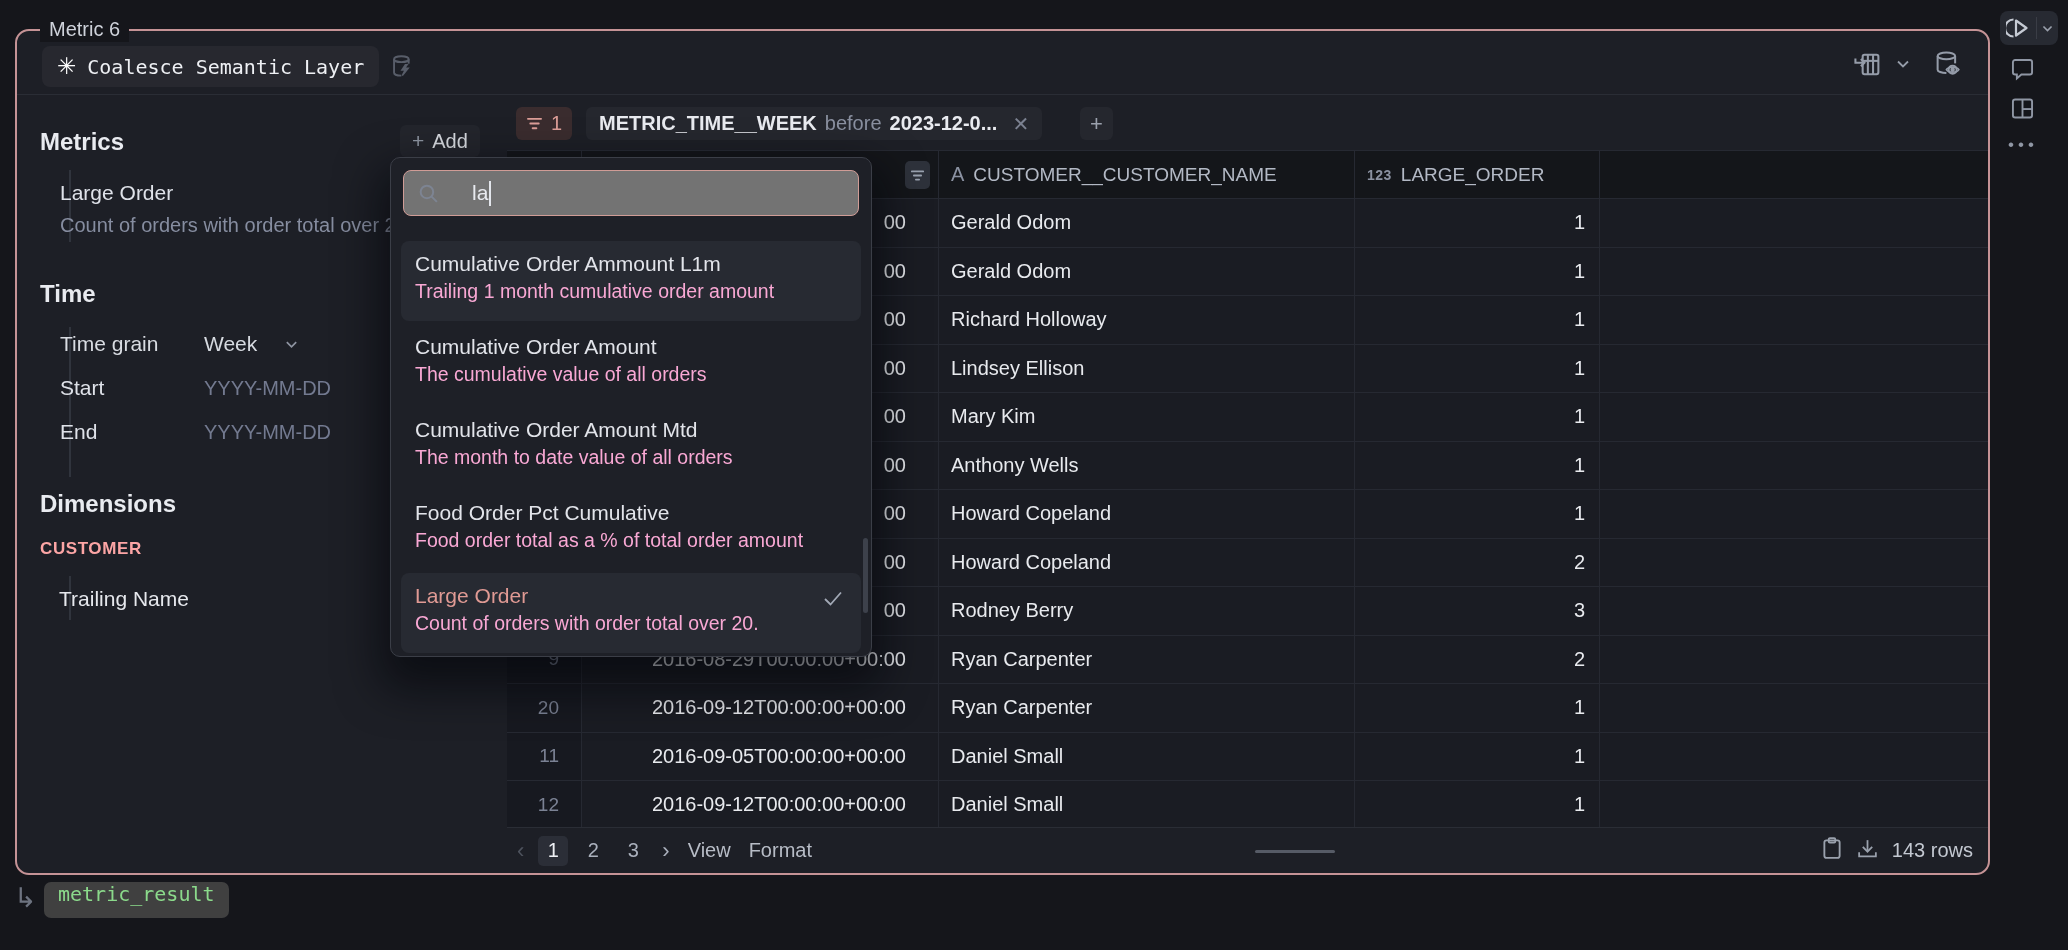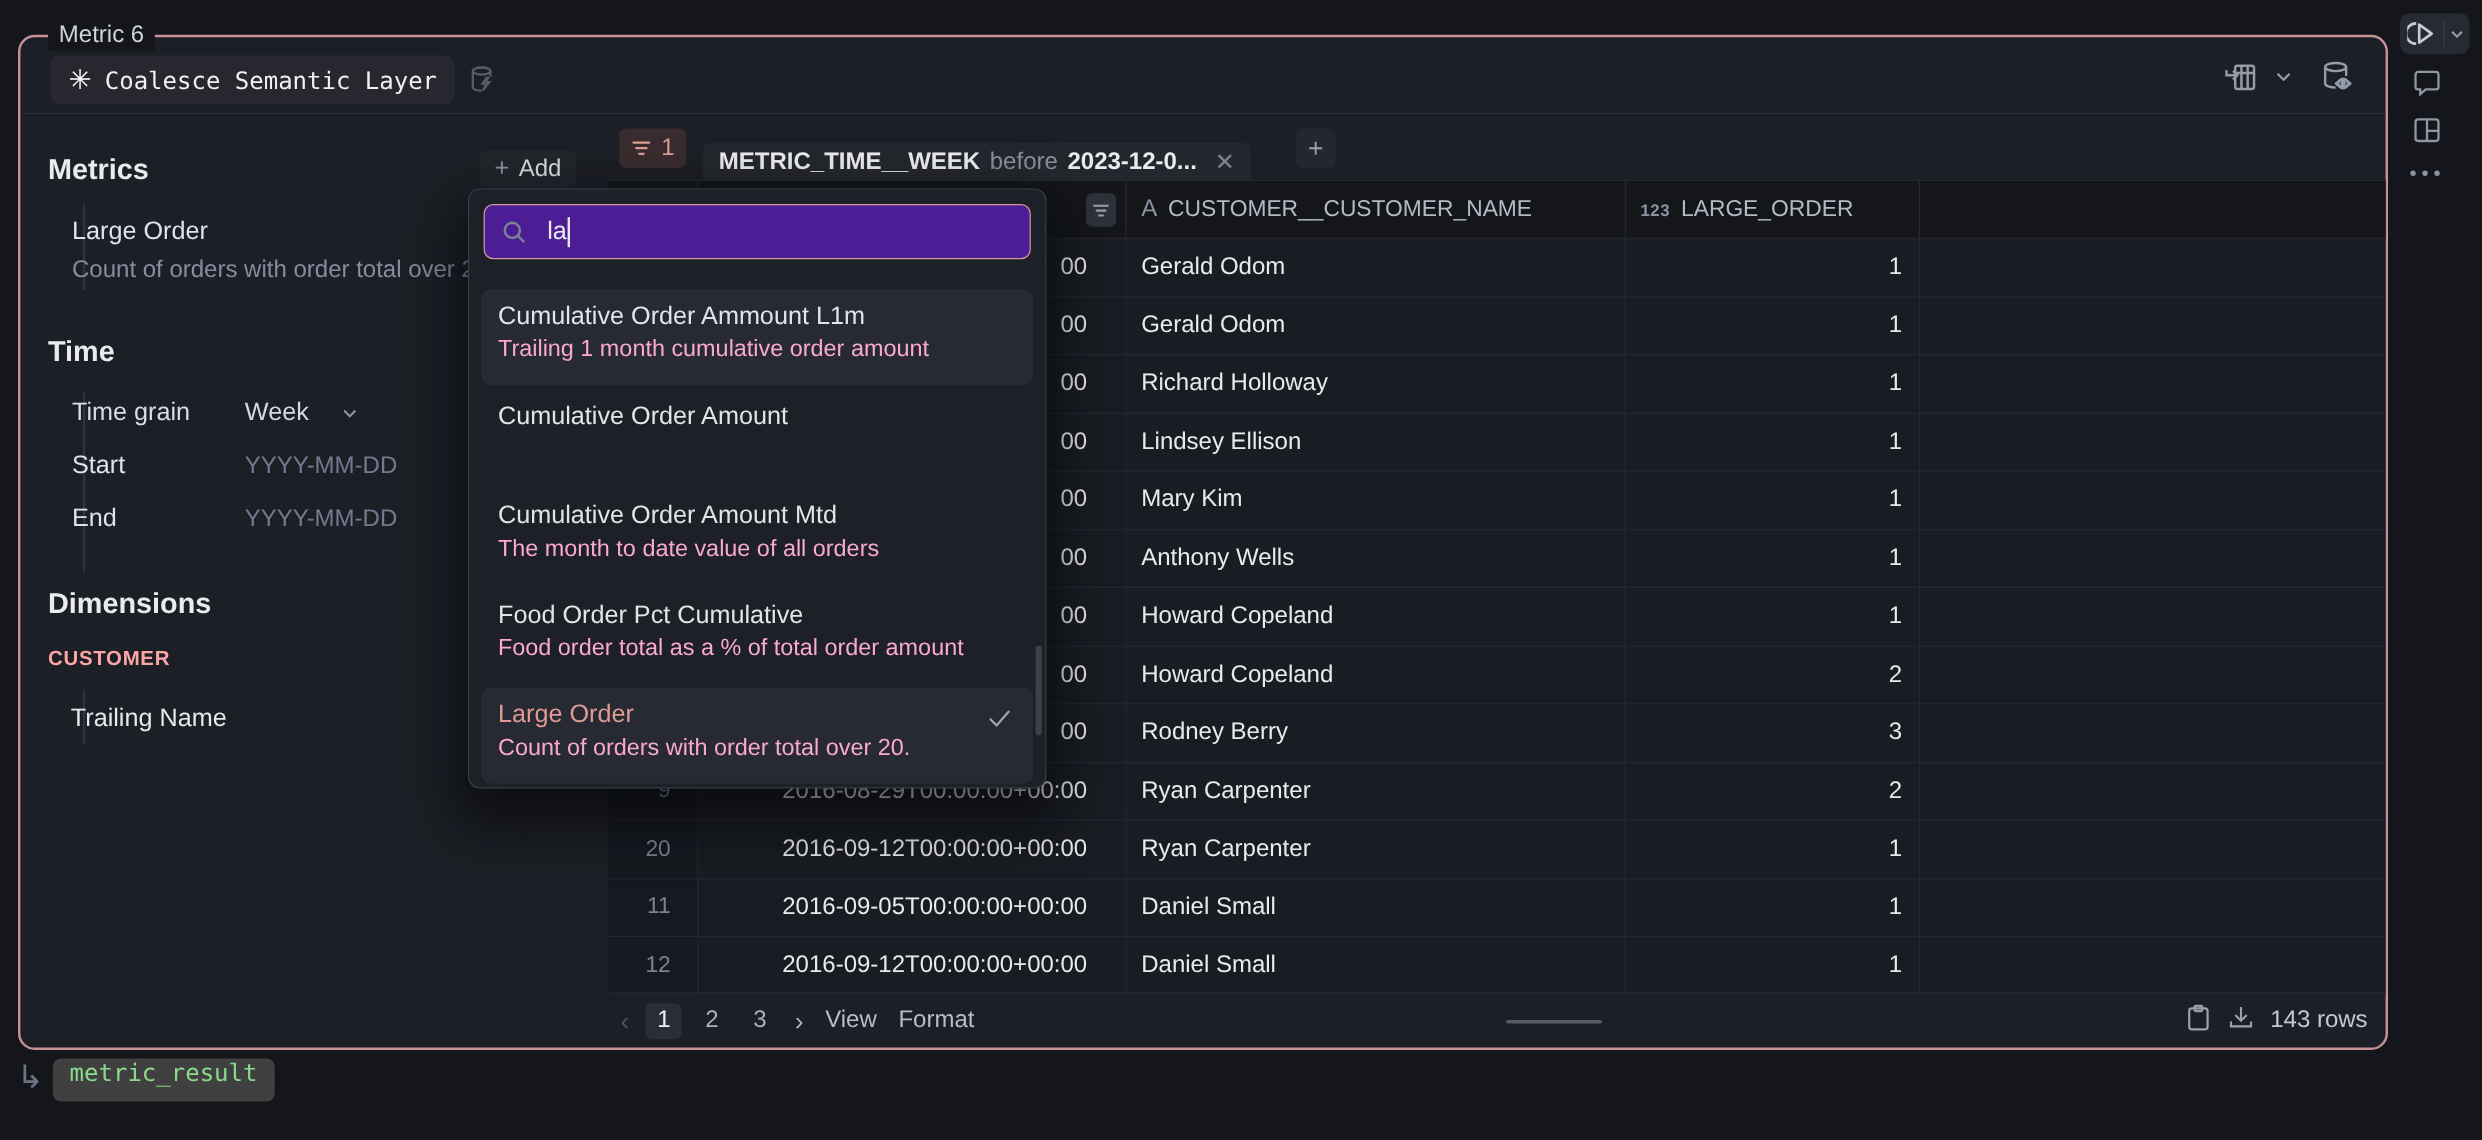--- a/index.html
+++ b/index.html
@@ -31,21 +31,21 @@
   .grain-val svg { color:#8e94a1; }
   .dim-group { position:absolute; left:23px; font-size:17px; font-weight:700; letter-spacing:.6px; color:#fca5a5; }
 
   .add-btn { position:absolute; left:383px; top:94px; height:32px; display:flex; align-items:center; gap:8px;
              padding:0 12px; background:#23252c; border-radius:6px; font-size:20px; color:#d7dae0; cursor:pointer; }
   .add-btn .plus { color:#8e95a2; font-size:21px; }
 
   
   .filter-badge { position:absolute; left:499px; top:76px; height:33px; display:flex; align-items:center; gap:8px;
                   padding:0 10px; background:#3a2c2e; border-radius:6px; color:#dc9d97; font-size:20px; }
-  .filter-chip { position:absolute; left:569px; top:88px; height:33px; display:flex; align-items:center; gap:8px;
+  .filter-chip { position:absolute; left:569px; top:76px; height:33px; display:flex; align-items:center; gap:8px;
                  padding:0 13px; background:#25272e; border-radius:6px; font-size:20px; white-space:nowrap; }
   .filter-chip b { color:#e9ebf0; font-weight:700; }
   .filter-chip .op { color:#8a90a0; }
   .filter-chip .x { color:#7b8190; font-size:20px; margin-left:7px; cursor:pointer; }
   .plus-btn { position:absolute; left:1063px; top:76px; width:33px; height:33px; background:#25272e; border-radius:6px;
               color:#9aa0ac; font-size:22px; display:flex; align-items:center; justify-content:center; cursor:pointer; }
 
   
   .tbl { position:absolute; left:490px; top:119px; right:0; bottom:45px; background:#1a1c23;
          border-top:1px solid #262932; border-bottom:1px solid #2a2d35; overflow:hidden; }
@@ -77,22 +77,22 @@
   .page.active { background:#2b2e37; color:#eef0f4; }
   .link { margin-left:18px; cursor:pointer; color:#b7bcc6; }
   .hthumb { position:absolute; left:748px; top:22px; width:80px; height:3px; border-radius:2px; background:#565b66; cursor:pointer; }
   .foot-right { margin-left:auto; display:flex; align-items:center; gap:13px; color:#9aa1ad;text-align:right; }
   .rowcount { color:#c3c8d1; }
 
   
   .popup { position:absolute; left:373px; top:126px; width:482px; height:500px; z-index:40;
            background:#1e2027; border:1px solid #3b3e47; border-radius:10px;
            box-shadow:0 22px 44px 10px rgba(4,5,9,.62); }
-  .searchbox { position:absolute; left:12px; top:12px; right:12px; height:46px; background:#4c1d95;
-               border:1.5px solid #d09c96; border-radius:8px; display:flex; align-items:center; padding-left:13px; gap:16px; }
+  .searchbox { position:absolute; left:12px; top:12px; right:12px; height:46px; background:#737373;
+               border:1.5px solid #d09c96; border-radius:8px; display:flex; align-items:center; padding-left:13px; gap:32px; }
   .searchbox svg { color:#7d8492; flex:none; }
   .sinput { display:flex; align-items:center; font-size:21px; color:#e8eaef; flex:1; }
   .caret { width:2px; height:25px; background:#e3e6ec; margin-left:1px; }
   .dlist { position:absolute; left:10px; right:10px; top:83px; display:flex; flex-direction:column; gap:3px; }
   .ditem { height:80px; border-radius:8px; padding:9px 14px; position:relative; cursor:pointer; }
   .ditem.hl { background:#272a32; }
   .dtitle { font-size:21px; color:#e2e4ea; line-height:28px; }
   .ditem.sel .dtitle { color:#e09a94; }
   .ddesc { font-size:19.5px; color:#f9a8d4; line-height:26px; }
   .check { position:absolute; right:16px; top:13px; color:#a2a9b6; display:none; }
@@ -383,20 +383,21 @@
     <div class="dlist">
 
         <div class="ditem hl">
           <div class="dtitle">Cumulative Order Ammount L1m</div>
           <div class="ddesc">Trailing 1 month cumulative order amount</div>
 
         </div>
 
         <div class="ditem">
           <div class="dtitle">Cumulative Order Amount</div>
+          <div class="ddesc">The cumulative value of all orders</div>
 
         </div>
 
         <div class="ditem">
           <div class="dtitle">Cumulative Order Amount Mtd</div>
           <div class="ddesc">The month to date value of all orders</div>
 
         </div>
 
         <div class="ditem">

